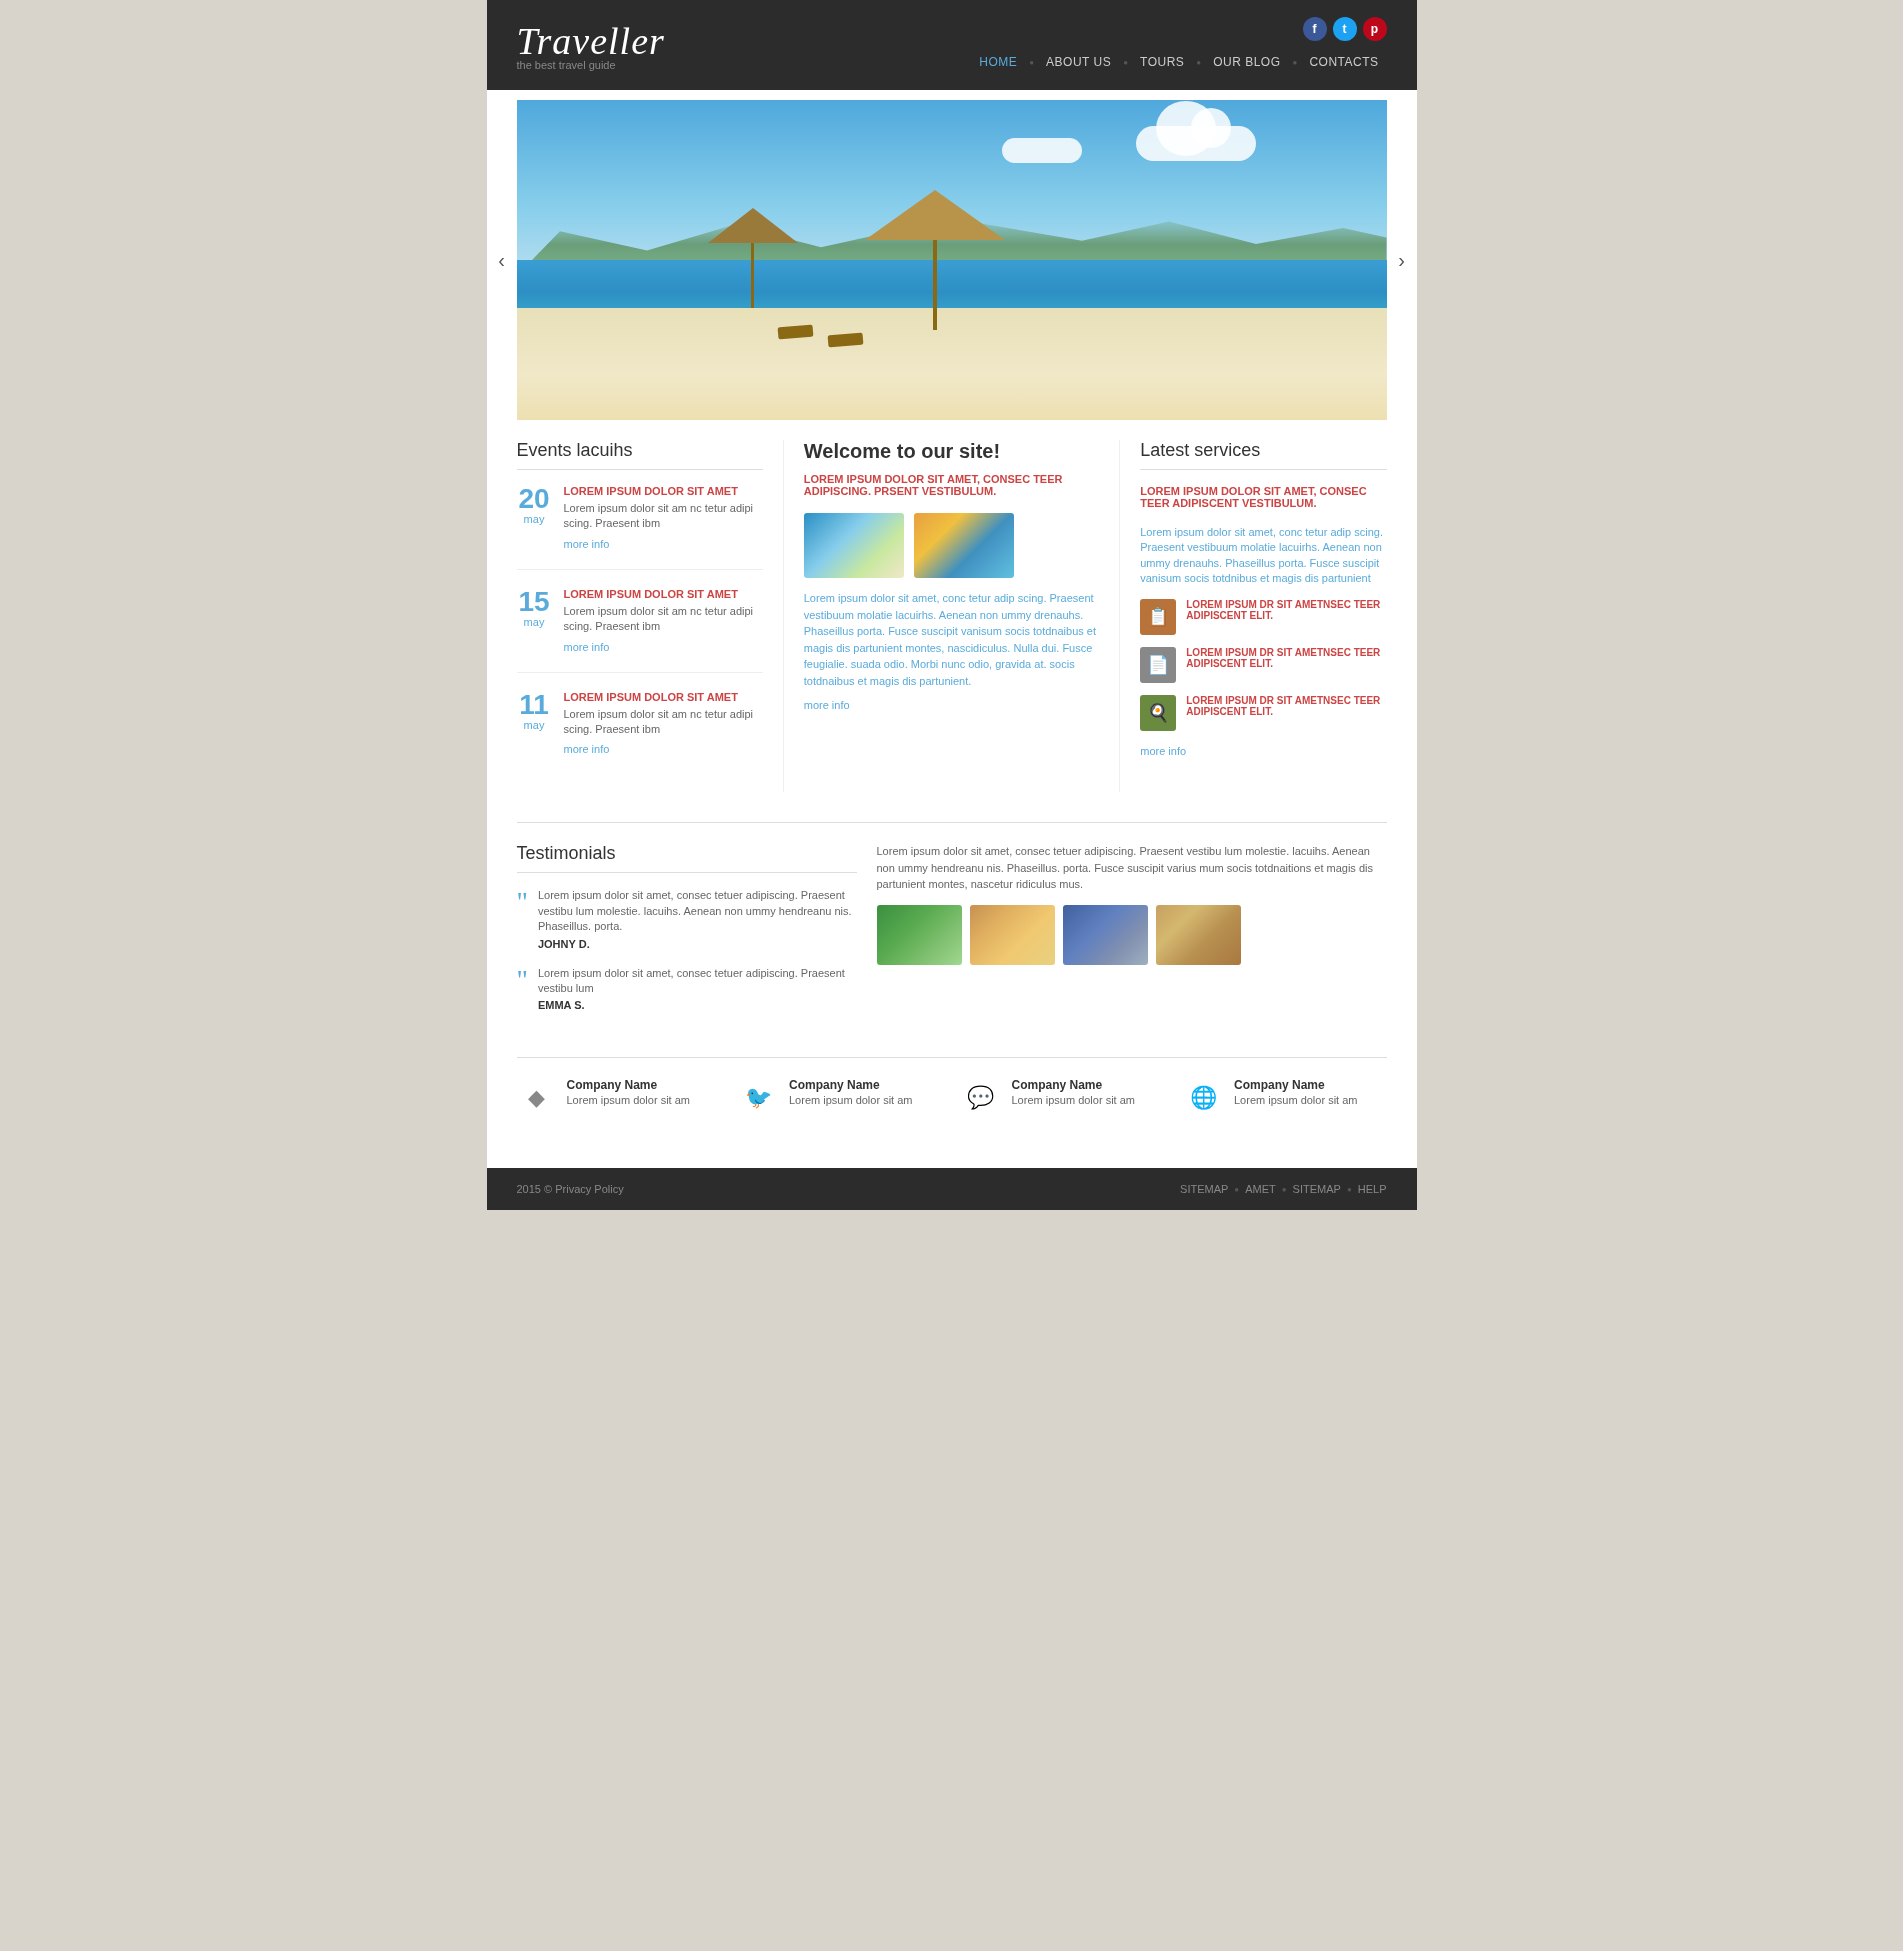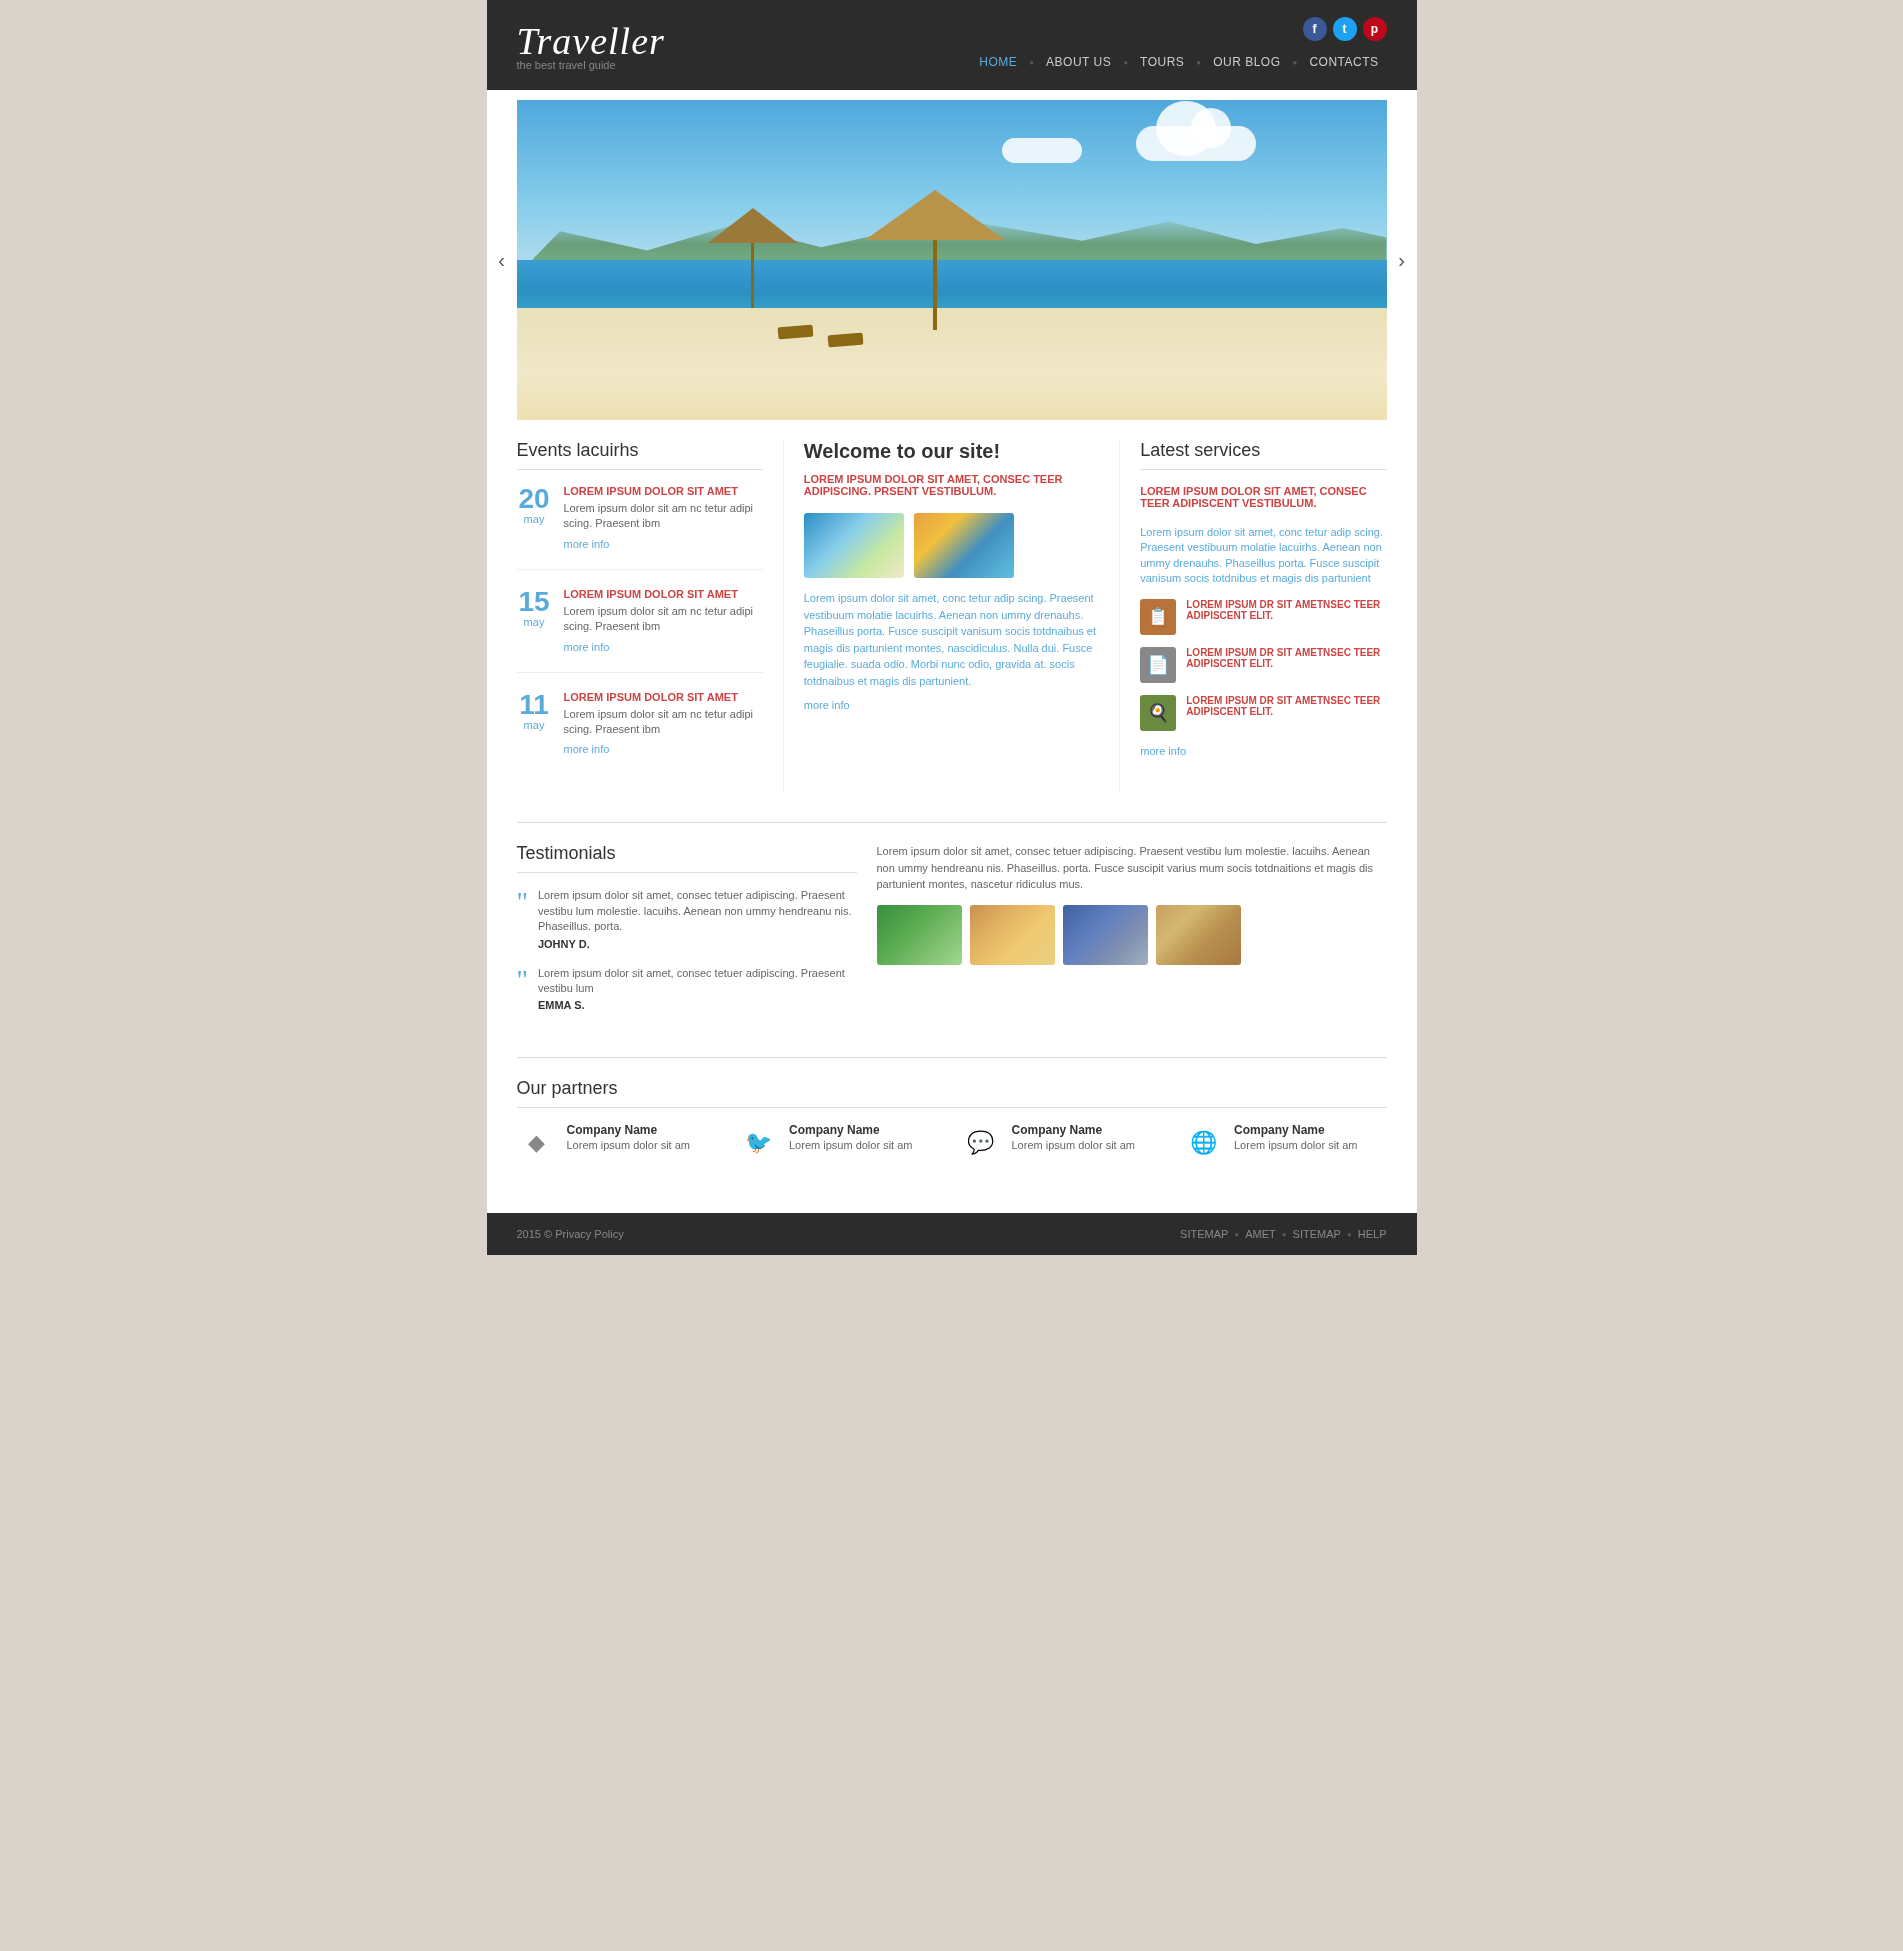--- a/index.html
+++ b/index.html
@@ -336,21 +336,21 @@
         </div>
       </div>
       <div class="slider-arrow slider-arrow-right">›</div>
     </div>
   </div>
 
   <div class="main-content" style="padding-top:20px;">
     <div class="three-col">
 
       <div class="events-col">
-        <h2 class="section-title">Events lacuirhs</h2>
+        <h2 class="section-title">Events lacuihs</h2>
 
         <div class="event-item">
           <div class="event-date">
             <div class="event-day">20</div>
             <div class="event-month">may</div>
           </div>
           <div class="event-content">
             <div class="event-title">LOREM IPSUM DOLOR SIT AMET</div>
             <div class="event-text">Lorem ipsum dolor sit am nc tetur adipi scing. Praesent ibm</div>
             <span class="more-info">more info</span>
@@ -456,21 +456,20 @@
           <div class="photo-thumb photo-1"></div>
           <div class="photo-thumb photo-2"></div>
           <div class="photo-thumb photo-3"></div>
           <div class="photo-thumb photo-4"></div>
         </div>
       </div>
     </div>
 
     <hr class="section-divider">
     <div class="partners-section">
-      <h2 class="section-title">Our partners</h2>
       <div class="partners-row">
 
         <div class="partner-item">
           <div class="partner-icon">◆</div>
           <div>
             <div class="partner-name">Company Name</div>
             <div class="partner-desc">Lorem ipsum dolor sit am</div>
           </div>
         </div>
 

